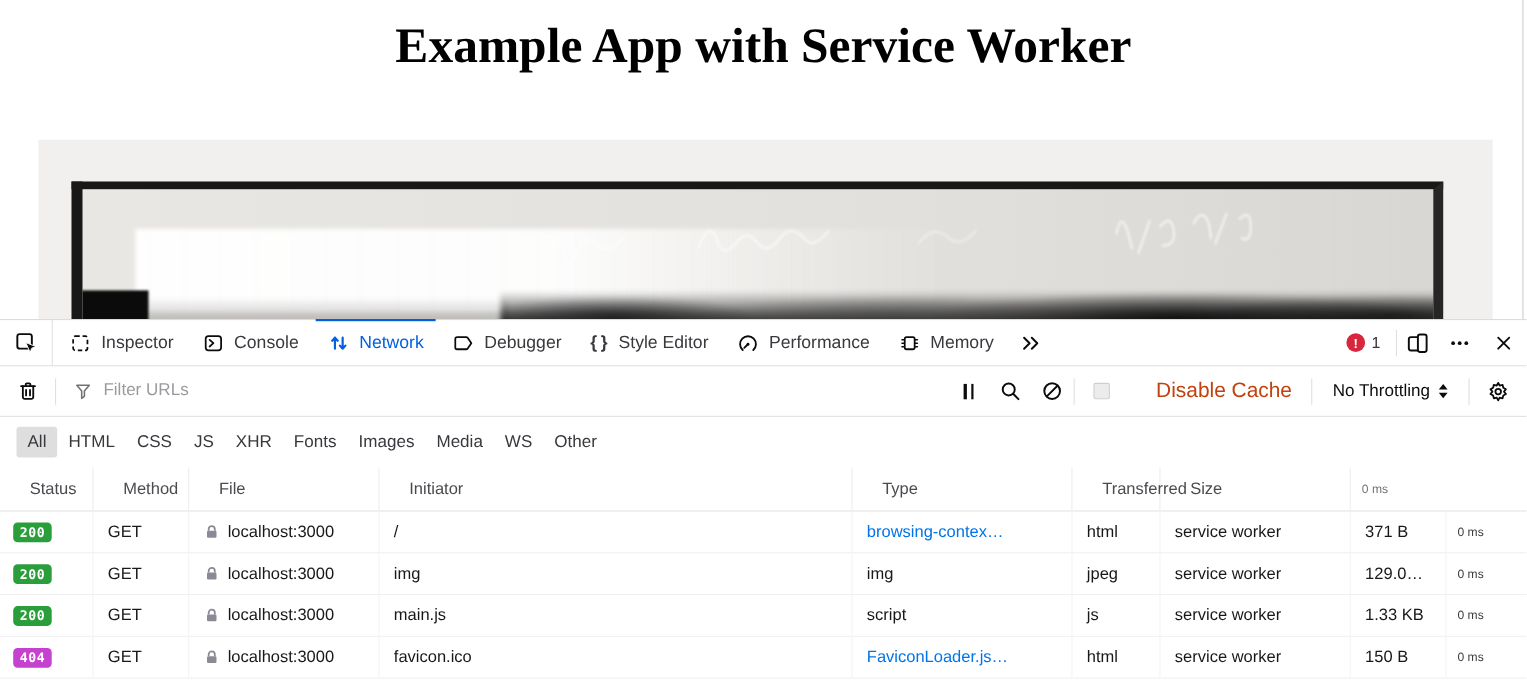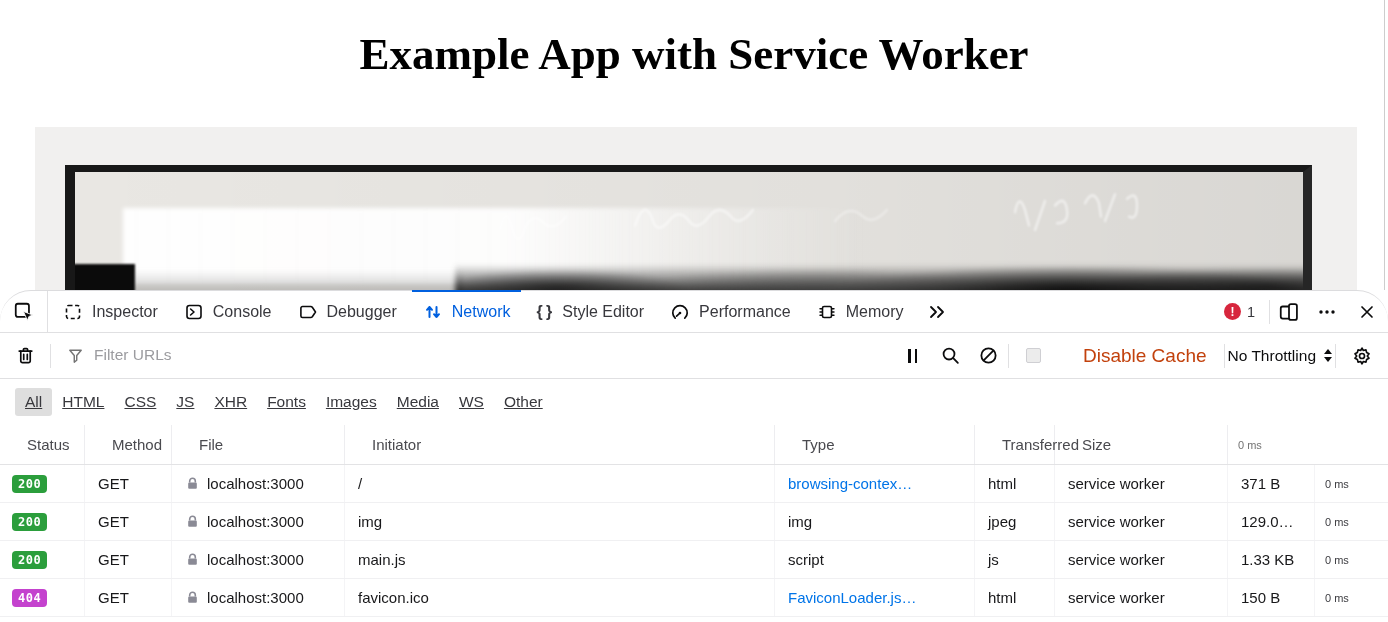--- a/index.html
+++ b/index.html
@@ -1,21 +1,21 @@
 <!DOCTYPE html>
 <html><head>
 <meta charset="utf-8">
 <style>
   * { margin:0; padding:0; box-sizing:border-box; }
   html,body { background:#fff; }
   .screen { position:relative; width:1388px; height:622px; background:#fff; overflow:hidden;
             font-family:"Liberation Sans", sans-serif; color:#0c0c0d; }
 
   
-  .page-title { position:absolute; top:30px; left:0; width:100%; text-align:center;
+  .page-title { position:absolute; top:17px; left:0; width:100%; text-align:center;
     font-family:"Liberation Serif","DejaVu Serif",serif; font-weight:700; font-size:45px; line-height:1.1; color:#000; }
 
   .media-band { position:absolute; left:35px; top:127px; width:1322px; height:163px; background:#f1f0ef; }
   .photo { position:absolute; left:30px; top:38px; right:45px; bottom:0; background:#e9e7e3;
     border-top:7px solid #181818; border-left:10px solid #181818; border-right:9px solid #262626; overflow:hidden; }
   .photo-shade { position:absolute; inset:0;
     background:linear-gradient(to right, rgba(0,0,0,0) 0%, rgba(0,0,0,0.03) 62%, rgba(0,0,0,0.07) 100%); }
   .photo-strip { position:absolute; left:48px; top:36px; width:740px; height:76px;
     background:linear-gradient(to right, rgba(255,255,255,0.95) 0%, rgba(255,255,255,0.9) 52%, rgba(255,255,255,0.25) 84%, rgba(255,255,255,0));
     filter:blur(2px); }
@@ -27,21 +27,21 @@
       radial-gradient(ellipse 180px 26px at 12% 75%, rgba(25,25,25,0.85), rgba(0,0,0,0) 72%),
       radial-gradient(ellipse 260px 30px at 42% 85%, rgba(60,60,60,0.7), rgba(0,0,0,0) 75%),
       radial-gradient(ellipse 300px 30px at 72% 78%, rgba(10,10,10,0.9), rgba(0,0,0,0) 78%),
       radial-gradient(ellipse 240px 26px at 95% 72%, rgba(20,20,20,0.85), rgba(0,0,0,0) 75%),
       linear-gradient(to bottom, rgba(0,0,0,0) 0%, rgba(30,30,30,0.5) 55%, rgba(10,10,10,0.92) 100%);
     filter:blur(2.5px); }
   .photo-script { position:absolute; inset:0; width:100%; height:100%; }
   .page-edge-line { position:absolute; right:3px; top:0; width:1px; height:290px; background:#cdcdcd; }
 
   
-  .devtools { position:absolute; left:0; top:290px; width:1388px; height:332px; background:#fff; border-top:1px solid #dcdcde;border-radius:31px; }
+  .devtools { position:absolute; left:0; top:290px; width:1388px; height:332px; background:#fff; border-top:1px solid #dcdcde; }
 
   .toolbox-tabs { height:42px; display:flex; align-items:stretch; border-bottom:1px solid #e0e0e2; }
   .icon-btn { display:flex; align-items:center; justify-content:center; }
   .picker-btn { width:48px; border-right:1px solid #e0e0e2; }
   .tab { display:flex; align-items:center; gap:9px; padding:0 11px; margin-left:4px; font-size:16px; color:#38383d; position:relative; background:none; border:none; font-family:inherit; }
   .tab.active { color:#0060df; }
   .tab.active::before { content:""; position:absolute; top:-1px; left:0; right:0; height:2px; background:#0060df; }
   .tab .glyph-brace { font-size:16px; font-weight:700; letter-spacing:1px; }
   .chevron-more { border:none; background:none; padding:0 12px; display:flex; align-items:center; }
   .tabs-spacer { flex:1; }
@@ -56,30 +56,30 @@
   .net-toolbar { height:46px; display:flex; align-items:center; border-bottom:1px solid #e0e0e2; }
   .trash-btn { width:50px; height:100%; border:none; background:none; }
   .filter-input-wrap { display:flex; align-items:flex-start; gap:9px; padding-left:15px; flex:1; }
   .filter-placeholder { color:#9b9b9f; font-size:15.5px; }
   .nt-btn { width:38px; height:100%; border:none; background:none; }
   .pause-bars { display:inline-flex; gap:4px; }
   .pause-bars i { width:2.5px; height:14px; background:#0c0c0d; }
   .cache-group { display:flex; align-items:center; gap:9px; padding:0 17px; }
   .checkbox { width:15px; height:15px; border:1px solid #cfcfd3; background:#ececec; border-radius:2px; }
   .cache-label { font-size:19px; color:#c2410c;margin-left:33px; }
-  .throttle-group { display:flex; align-items:center; gap:8px; padding:0 3px; background:none; border:none; font-family:inherit; }
+  .throttle-group { display:flex; align-items:center; gap:8px; padding:0 19px; background:none; border:none; font-family:inherit; }
   .throttle-label { font-size:15.5px; color:#0c0c0d; }
   .updown { display:inline-flex; flex-direction:column; gap:3px; }
   .updown i { width:0; height:0; border-left:4px solid transparent; border-right:4px solid transparent; }
   .updown .up { border-bottom:5px solid #0c0c0d; }
   .updown .down { border-top:5px solid #0c0c0d; }
   .gear-btn { width:52px; height:100%; border:none; background:none; }
 
   .filter-row { height:46px; display:flex; align-items:center; padding-left:15px; }
-  .filter-chip { border:none; background:none; font-family:inherit; font-size:15.5px; color:#38383d; padding:5px 10px; border-radius:3px;text-decoration:underline; }
+  .filter-chip { border:none; background:none; font-family:inherit; font-size:15.5px; color:#38383d; padding:5px 10px; border-radius:3px; }
   .filter-chip.selected { background:#dedede; }
 
   .grid-row { display:grid; grid-template-columns:85px 87px 173px 430px 200px 80px 173px 87px 1fr; }
   .table-header { height:40px; font-size:15px; color:#4a4a4f; border-bottom:1px solid #e3e3e5; }
   .th { display:flex; align-items:center; height:100%; padding-left:27px; border-right:1px solid #ededf0; }
   .th:last-child { border-right:none; }
   .th-time { font-size:11px; color:#737373; padding-left:10px; }
 
   .row { height:38px; font-size:15px; color:#18181a; border-bottom:1px solid #f0f0f2; }
   .td { display:flex; align-items:center; height:100%; padding-left:13px; border-right:1px solid #f4f4f6;
@@ -142,35 +142,35 @@
       </button>
 
       <button class="tab">
         <svg width="20" height="20" viewBox="0 0 20 20">
           <rect x="3" y="3.5" width="14" height="13" rx="2.5" fill="none" stroke="#0c0c0d" stroke-width="1.6"></rect>
           <path d="M6.6 7 L10 10 L6.6 13" fill="none" stroke="#0c0c0d" stroke-width="1.6" stroke-linecap="round" stroke-linejoin="round"></path>
         </svg>
         <span>Console</span>
       </button>
 
-      <button class="tab">
-        <svg width="20" height="20" viewBox="0 0 20 20">
-          <path d="M4.5 4.5 h8.2 a2 2 0 0 1 1.6 0.8 L17.5 10 l-3.2 4.7 a2 2 0 0 1 -1.6 0.8 H4.5 A1.6 1.6 0 0 1 2.9 13.9 V6.1 A1.6 1.6 0 0 1 4.5 4.5 Z" fill="none" stroke="#0c0c0d" stroke-width="1.6" stroke-linejoin="round"></path>
-        </svg>
-        <span>Debugger</span>
-      </button>
-
       <button class="tab active">
         <svg width="20" height="20" viewBox="0 0 20 20">
           <g stroke="#0060df" stroke-width="2" fill="none" stroke-linecap="round" stroke-linejoin="round">
             <path d="M6.5 15 V5 M4 7.8 L6.5 5 L9 7.8"></path>
             <path d="M13.5 5 V15 M11 12.2 L13.5 15 L16 12.2"></path>
           </g>
         </svg>
         <span>Network</span>
+      </button>
+
+      <button class="tab">
+        <svg width="20" height="20" viewBox="0 0 20 20">
+          <path d="M4.5 4.5 h8.2 a2 2 0 0 1 1.6 0.8 L17.5 10 l-3.2 4.7 a2 2 0 0 1 -1.6 0.8 H4.5 A1.6 1.6 0 0 1 2.9 13.9 V6.1 A1.6 1.6 0 0 1 4.5 4.5 Z" fill="none" stroke="#0c0c0d" stroke-width="1.6" stroke-linejoin="round"></path>
+        </svg>
+        <span>Debugger</span>
       </button>
 
       <button class="tab">
         <span class="glyph-brace">{ }</span>
         <span>Style Editor</span>
       </button>
 
       <button class="tab">
         <svg width="20" height="20" viewBox="0 0 20 20">
           <path d="M5.2 16.2 A7.2 7.2 0 1 1 14.8 16.2" fill="none" stroke="#0c0c0d" stroke-width="1.7" stroke-linecap="round"></path>

